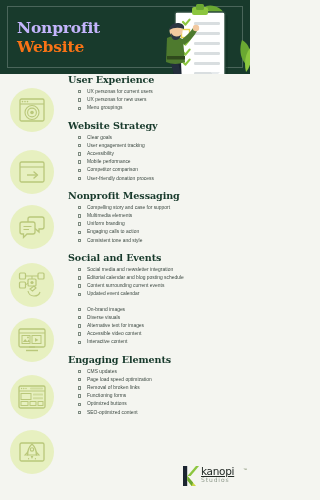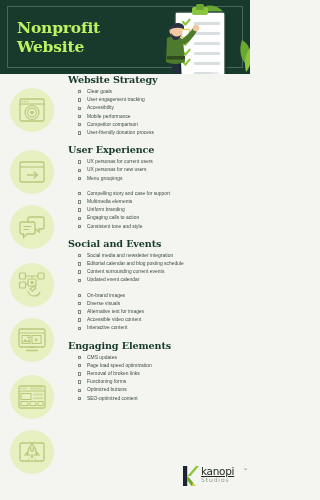--- a/index.html
+++ b/index.html
@@ -42,22 +42,22 @@
     left: 17px;
     top: 18px;
     width: 150px;
     font-family: "DejaVu Serif", serif;
     font-weight: bold;
     font-size: 15.5px;
     line-height: 19px;
     letter-spacing: -0.2px;
     color: #ffffff;
   }
-  .t-gold { color: #bef264; }
-  .t-white { color: #bef264; }
+  .t-gold { color: #f97316; }
+  .t-white { color: #c4b5fd; }
 
   
   .illo {
     position: absolute;
     right: -4px;
     top: 0;
     width: 100px;
     height: 95px;
   }
 
@@ -338,41 +338,42 @@
         <path d="M13.6 19 l1.4 3 l1.4 -3 z" fill="#b9c77a"></path>
         <line x1="11.6" y1="21" x2="11.6" y2="22.4" stroke="#b9c77a" stroke-width="1"></line>
         <line x1="18.4" y1="21" x2="18.4" y2="22.4" stroke="#b9c77a" stroke-width="1"></line>
       </svg>
     </div>
   </div>
 
   <div class="content">
 
     <div class="section">
+      <h2 class="section-title">User Experience</h2>
+      <ul class="items">
+        <li class="item"><span class="cb"></span><span>UX personas for current users</span></li>
+        <li class="item"><span class="cb"></span><span>UX personas for new users</span></li>
+        <li class="item"><span class="cb"></span><span>Menu groupings</span></li>
+      </ul>
+    </div>
+
+    <div class="section">
       <h2 class="section-title">Website Strategy</h2>
       <ul class="items">
         <li class="item"><span class="cb"></span><span>Clear goals</span></li>
         <li class="item"><span class="cb"></span><span>User engagement tracking</span></li>
         <li class="item"><span class="cb"></span><span>Accessibility</span></li>
         <li class="item"><span class="cb"></span><span>Mobile performance</span></li>
         <li class="item"><span class="cb"></span><span>Competitor comparison</span></li>
         <li class="item"><span class="cb"></span><span>User-friendly donation process</span></li>
       </ul>
     </div>
 
     <div class="section">
-      <h2 class="section-title">User Experience</h2>
-      <ul class="items">
-        <li class="item"><span class="cb"></span><span>UX personas for current users</span></li>
-        <li class="item"><span class="cb"></span><span>UX personas for new users</span></li>
-        <li class="item"><span class="cb"></span><span>Menu groupings</span></li>
-      </ul>
-    </div>
-
-    <div class="section">
+      <h2 class="section-title">Nonprofit Messaging</h2>
       <ul class="items">
         <li class="item"><span class="cb"></span><span>Compelling story and case for support</span></li>
         <li class="item"><span class="cb"></span><span>Multimedia elements</span></li>
         <li class="item"><span class="cb"></span><span>Uniform branding</span></li>
         <li class="item"><span class="cb"></span><span>Engaging calls to action</span></li>
         <li class="item"><span class="cb"></span><span>Consistent tone and style</span></li>
       </ul>
     </div>
 
     <div class="section">

